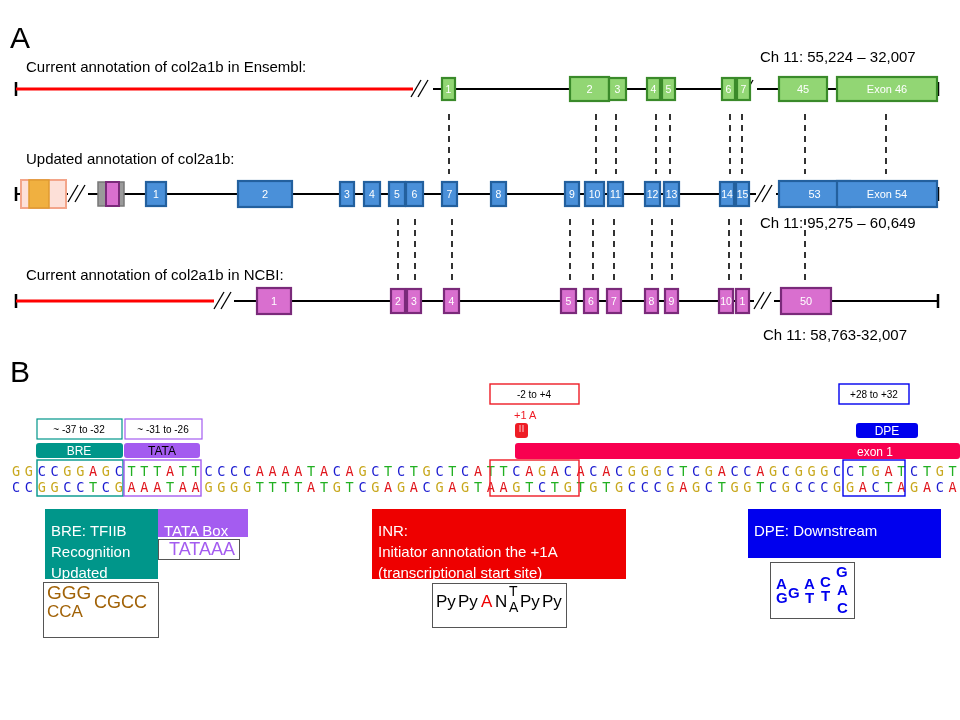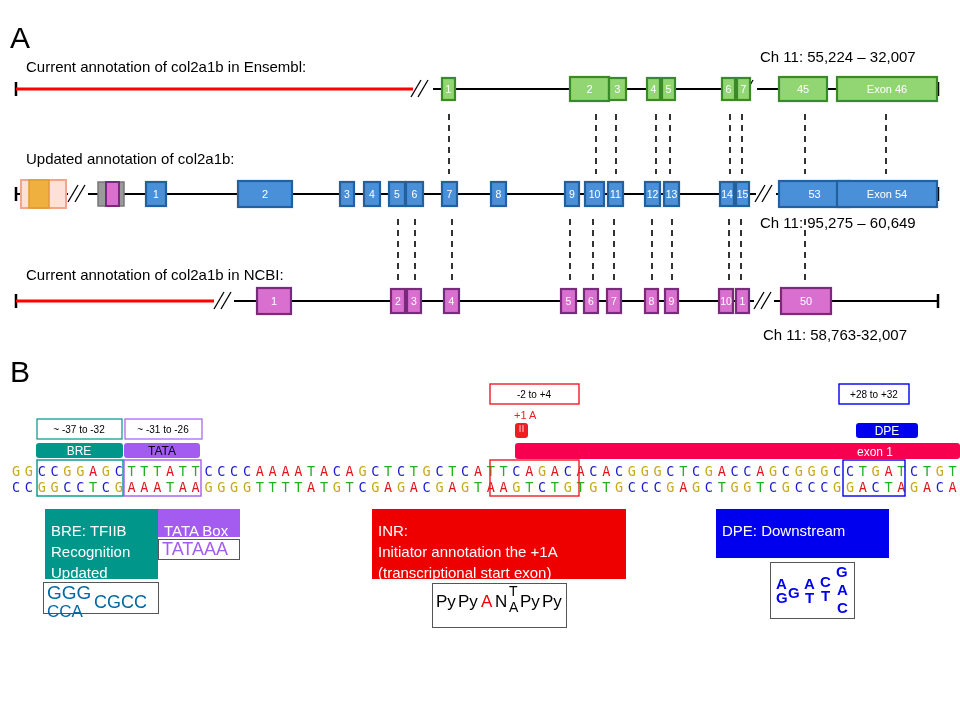--- a/index.html
+++ b/index.html
@@ -441,49 +441,49 @@
   <rect x="124" y="460" width="77" height="36" fill="none" stroke="#a45cf0" stroke-width="1.4"></rect>
   <rect x="490" y="460" width="89" height="36" fill="none" stroke="#ee1c25" stroke-width="1.4"></rect>
   <rect x="843" y="460" width="62" height="36" fill="none" stroke="#0000ee" stroke-width="1.4"></rect>
 </svg>
 
 <div class="info-box" style="left:45px; top:509px; width:113px; height:70px; background:#00968a;">
   <div>BRE: TFIIB</div>
   <div>Recognition</div>
   <div>Updated</div>
 </div>
-<div class="info-box" style="left:158px; top:509px; width:82px; height:28px; background:#a45cf0;">
+<div class="info-box" style="left:158px; top:509px; width:90px; height:28px; background:#a45cf0;">
   <div>TATA Box</div>
 </div>
-<div class="motif-box" style="left:158px; top:539px; width:82px; height:21px; border-width:1px; color:#a45cf0; font-size:18px; line-height:19px; padding-left:3px;">
+<div class="motif-box" style="left:158px; top:539px; width:82px; height:21px; border-width:1px; color:#a45cf0; font-size:18px; line-height:19px; padding-left:10px;">
   <span>TATAAA</span>
 </div>
-<div class="motif-box" style="left:43px; top:582px; width:116px; height:32px; color:#0369a1;">
+<div class="motif-box" style="left:43px; top:582px; width:116px; height:56px; color:#a16207;">
   <span style="position:absolute; left:3px; top:0px; font-size:19px; line-height:19px;">GGG</span>
   <span style="position:absolute; left:3px; top:19px; font-size:17px; line-height:19px;">CCA</span>
   <span style="position:absolute; left:50px; top:10px; font-size:18px; line-height:19px;">CGCC</span>
 </div>
 
 <div class="info-box" style="left:372px; top:509px; width:254px; height:70px; background:#ee0000;">
   <div>INR:</div>
   <div>Initiator annotation the +1A</div>
-  <div>(transcriptional start exon)</div>
+  <div>(transcriptional start site)</div>
 </div>
 <div class="motif-box" style="left:432px; top:583px; width:135px; height:45px; font-size:17px;">
   <span style="position:absolute; left:3px; top:8px;">Py</span>
   <span style="position:absolute; left:25px; top:8px;">Py</span>
   <span style="position:absolute; left:48px; top:8px; color:#ee0000;">A</span>
   <span style="position:absolute; left:62px; top:8px;">N</span>
   <span style="position:absolute; left:76px; top:-1px; font-size:14px;">T</span>
   <span style="position:absolute; left:76px; top:15px; font-size:14px;">A</span>
   <span style="position:absolute; left:87px; top:8px;">Py</span>
   <span style="position:absolute; left:109px; top:8px;">Py</span>
 </div>
 
-<div class="info-box" style="left:716px; top:509px; width:173px; height:49px; background:#0000ee;">
+<div class="info-box" style="left:748px; top:509px; width:193px; height:49px; background:#0000ee;">
   <div>DPE: Downstream</div>
 </div>
 <div class="motif-box" style="left:770px; top:562px; width:85px; height:57px; color:#0000ee; font-size:15px; font-weight:bold;">
   <span style="position:absolute; left:5px; top:12px;">A</span>
   <span style="position:absolute; left:5px; top:26px;">G</span>
   <span style="position:absolute; left:17px; top:21px;">G</span>
   <span style="position:absolute; left:33px; top:12px;">A</span>
   <span style="position:absolute; left:34px; top:26px;">T</span>
   <span style="position:absolute; left:49px; top:10px;">C</span>
   <span style="position:absolute; left:50px; top:24px;">T</span>

